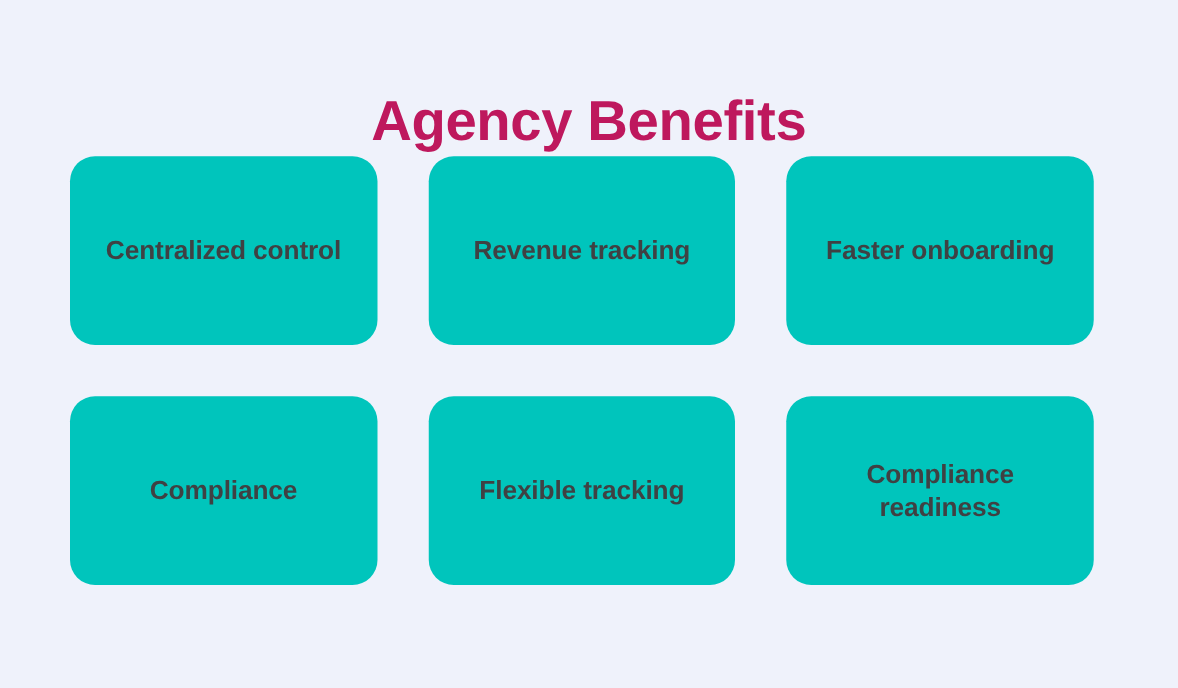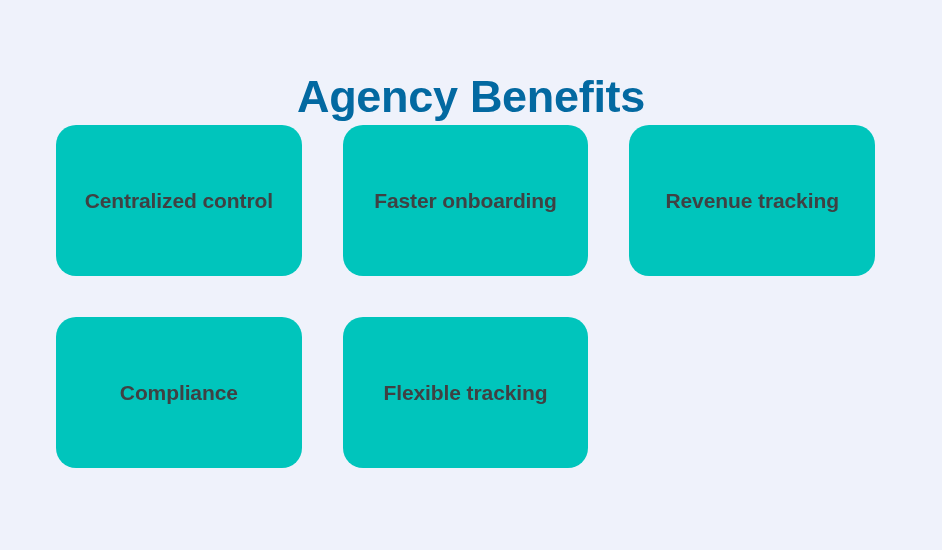--- a/index.html
+++ b/index.html
@@ -20,21 +20,21 @@
     box-sizing: border-box;
   }
   .page-title {
     position: absolute;
     left: 0;
     top: 38px;
     width: 942px;
     text-align: center;
     font-size: 45px;
     font-weight: 700;
-    color: #0369a1;
+    color: #be185d;
     letter-spacing: -0.3px;
     line-height: 58px;
     white-space: nowrap;
   }
   .benefit-grid {
     position: absolute;
     left: 56px;
     top: 125px;
     width: 819px;
     height: 343px;
@@ -70,31 +70,34 @@
 
   <h1 class="page-title">Agency Benefits</h1>
 
   <div class="benefit-grid">
 
     <div class="benefit-card">
       <span class="benefit-label">Centralized control</span>
     </div>
 
     <div class="benefit-card">
-      <span class="benefit-label">Faster onboarding</span>
+      <span class="benefit-label">Revenue tracking</span>
     </div>
 
     <div class="benefit-card">
-      <span class="benefit-label">Revenue tracking</span>
+      <span class="benefit-label">Faster onboarding</span>
     </div>
 
     <div class="benefit-card">
       <span class="benefit-label">Compliance</span>
     </div>
 
     <div class="benefit-card">
       <span class="benefit-label">Flexible tracking</span>
     </div>
 
+    <div class="benefit-card">
+      <span class="benefit-label">Compliance readiness</span>
+    </div>
 
   </div>
 
 </div>
 
 </body></html>

